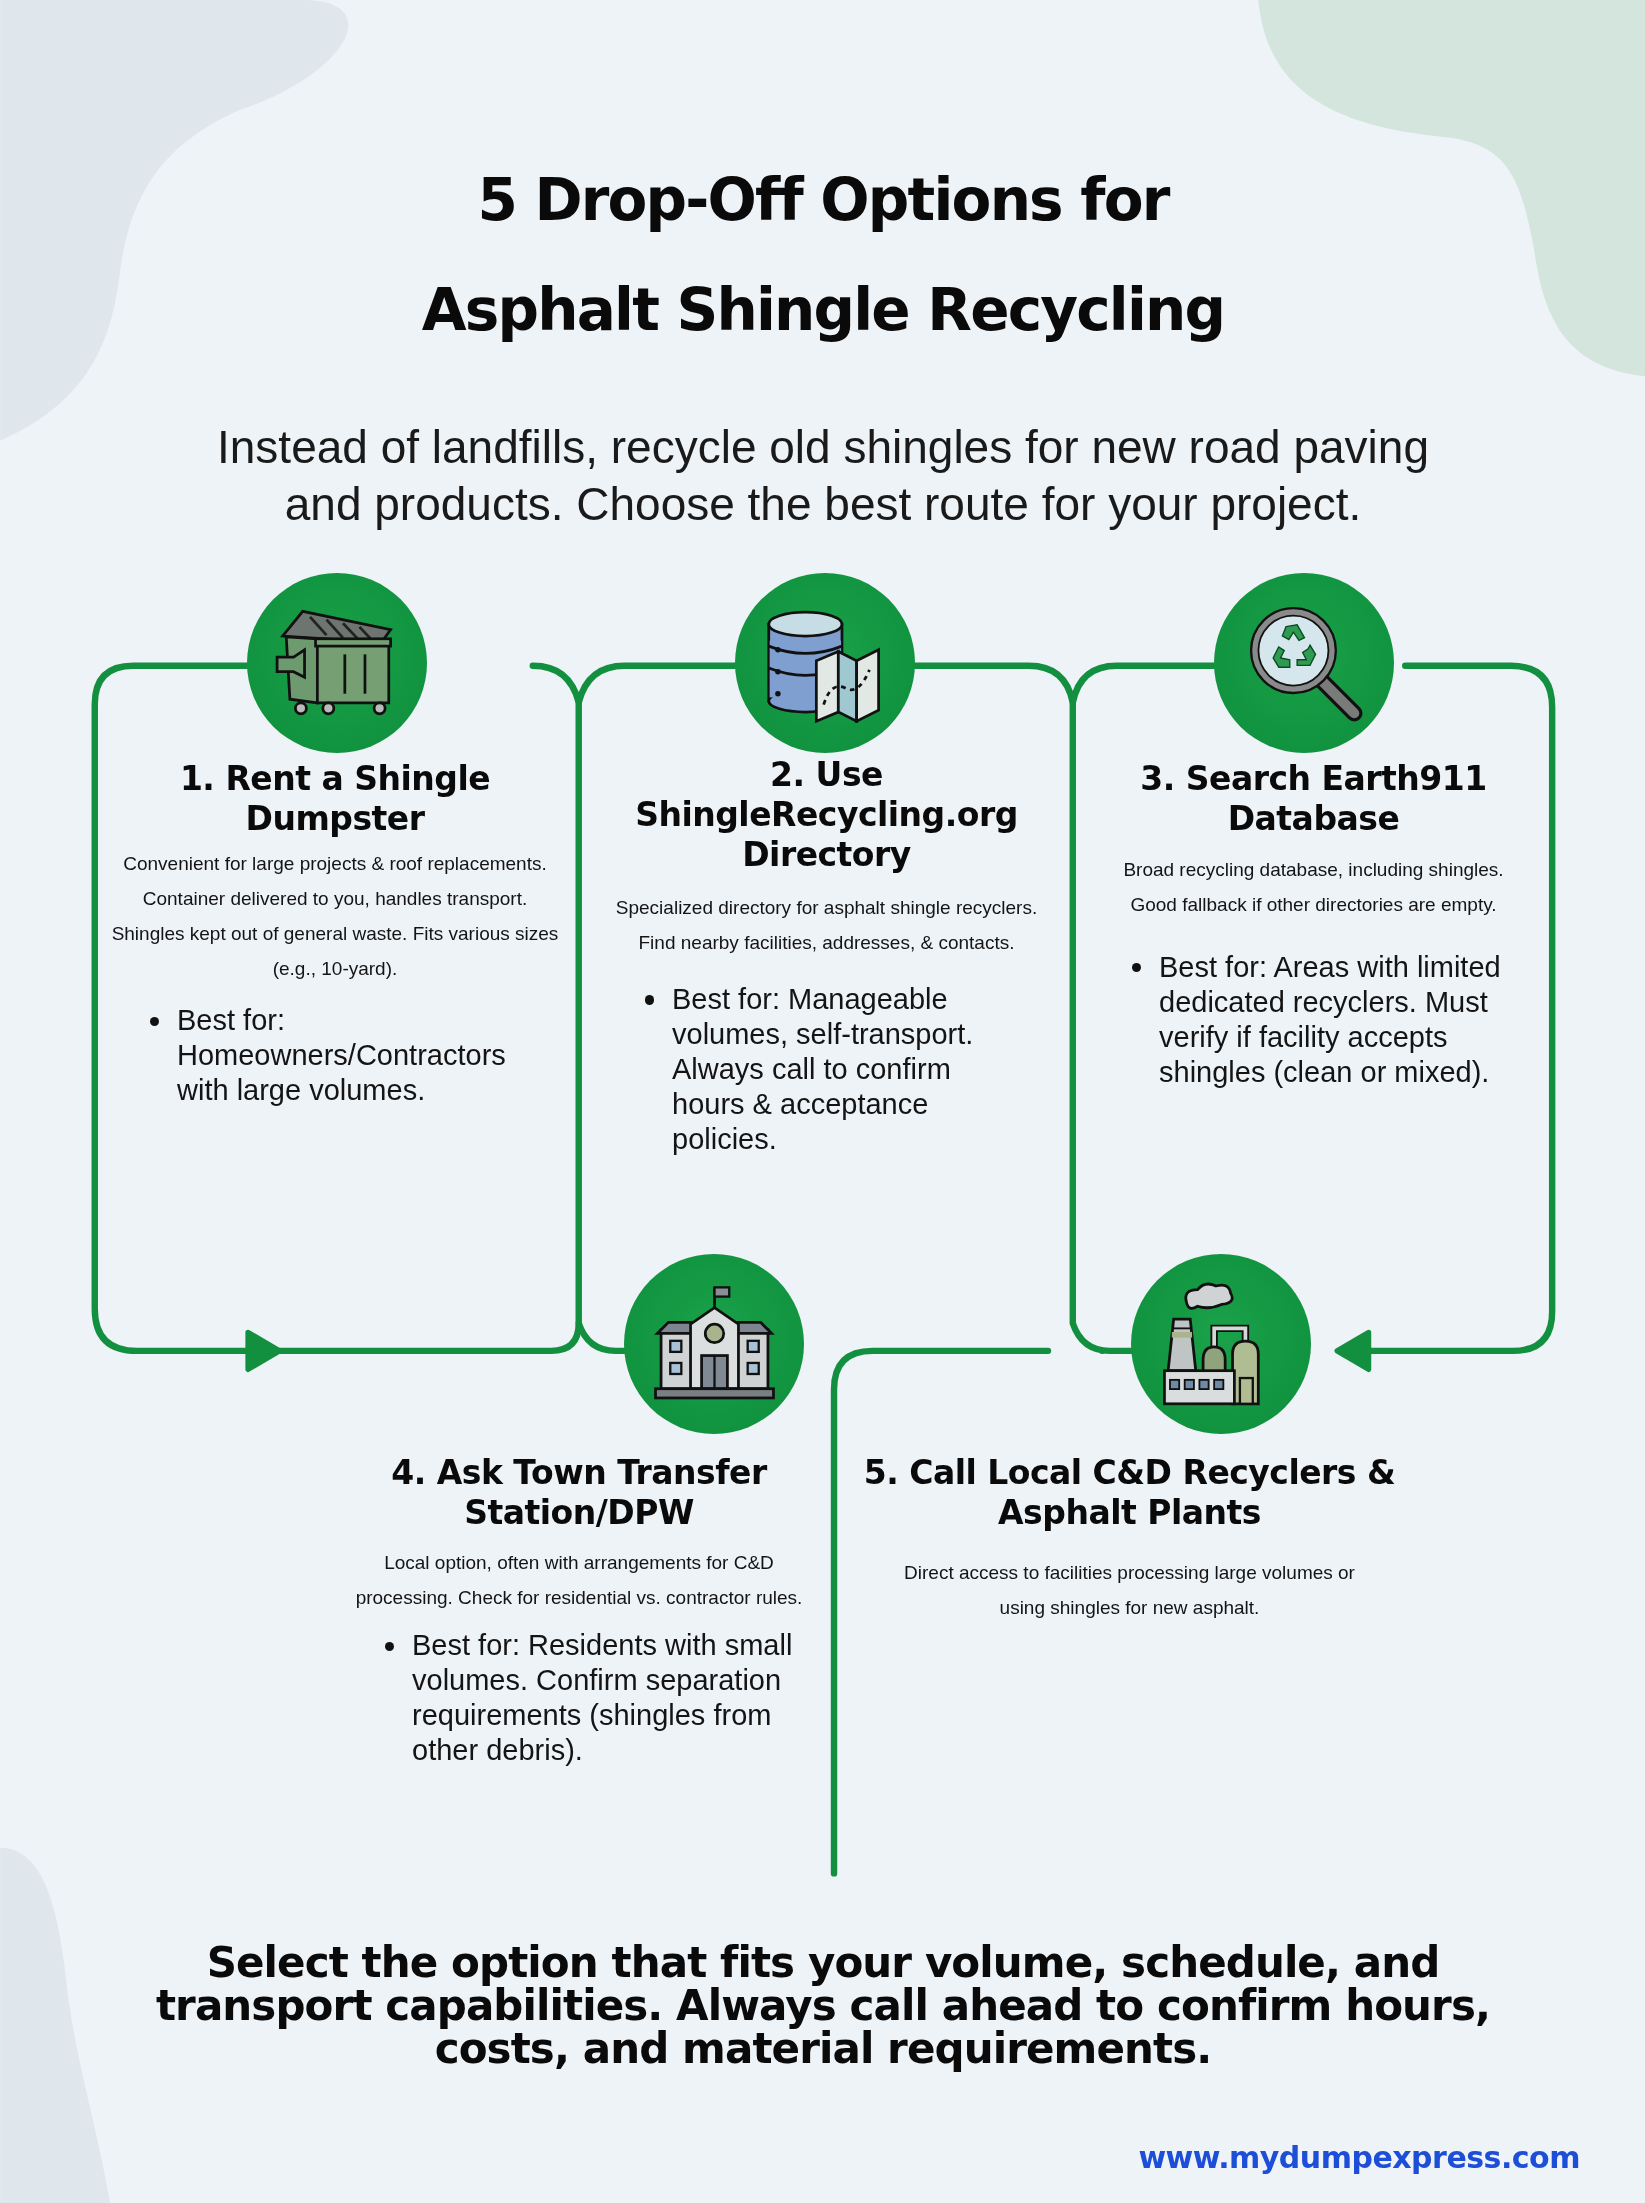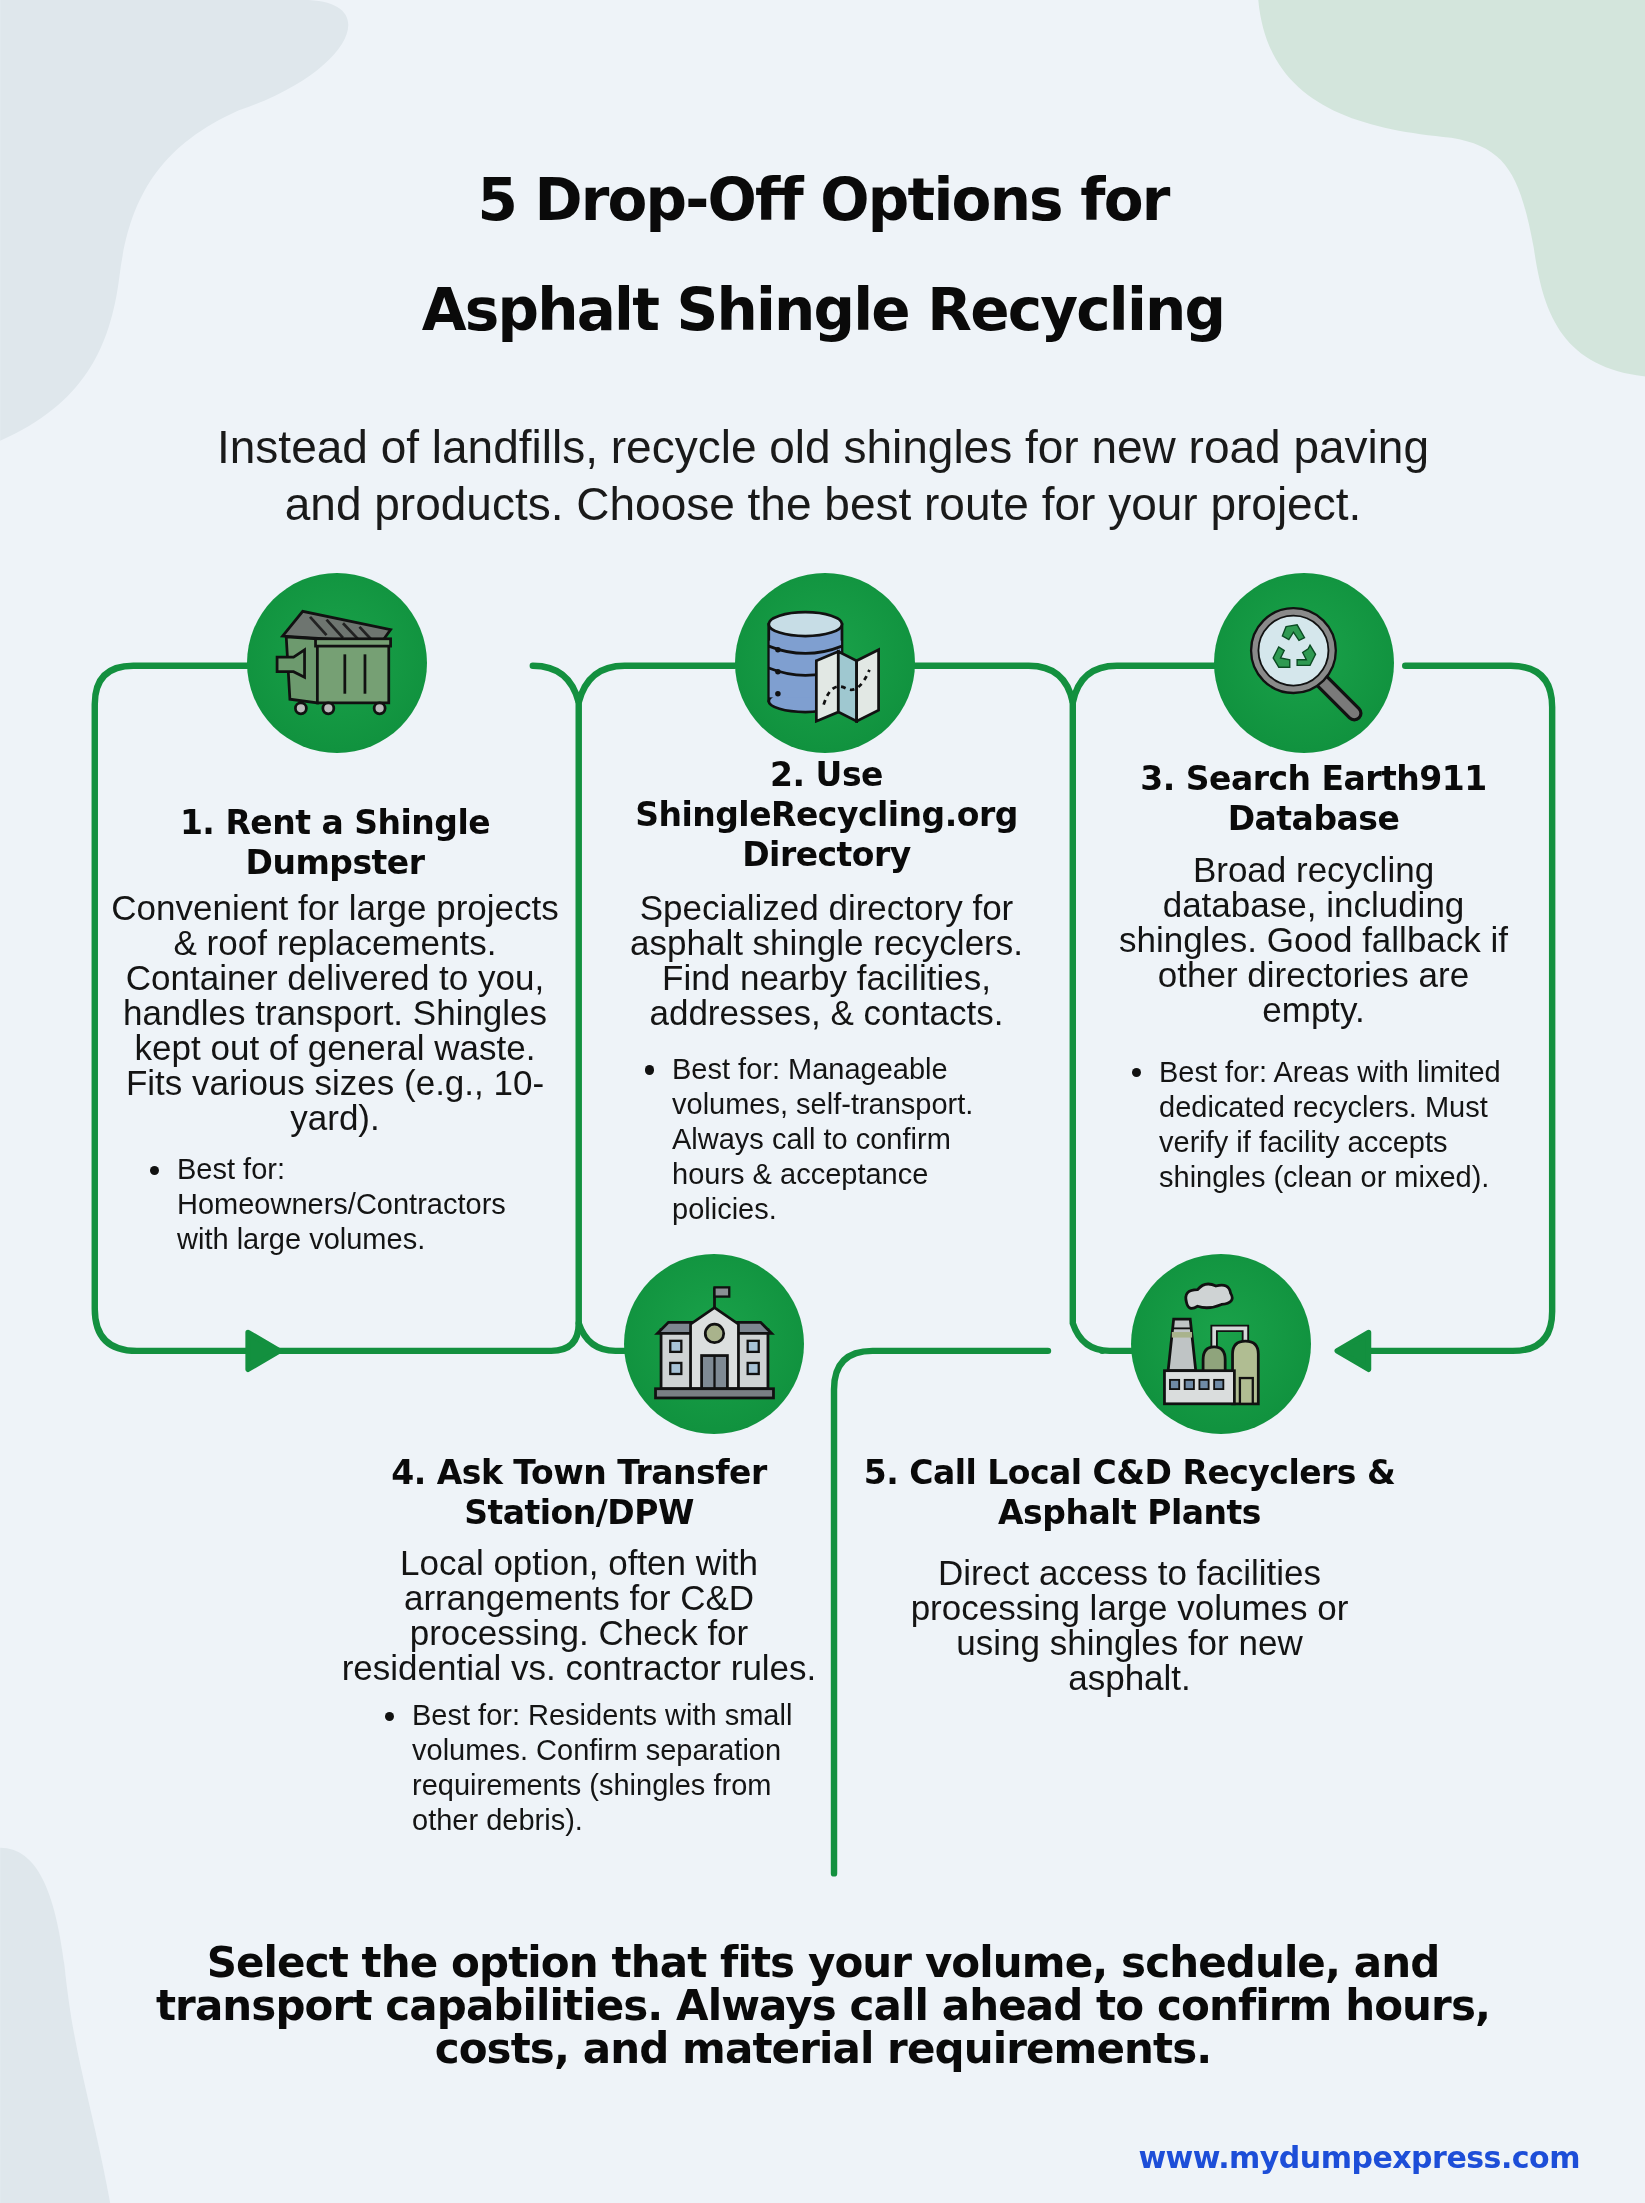--- a/index.html
+++ b/index.html
@@ -20,21 +20,21 @@
     left: 184px; width: 1278px; top: 419px; text-align: center;
     font-family: "Liberation Sans", sans-serif;
     font-size: 46px; line-height: 57px; color: #1a1a1a;
   }
   .card-title {
     text-align: center; font-family: "DejaVu Sans", sans-serif; font-weight: bold;
     font-size: 33px; line-height: 40px; color: #0a0a0a; letter-spacing: -0.5px;
   }
   .card-desc {
     text-align: center; font-family: "Liberation Sans", sans-serif;
-    font-size: 35px; line-height: 35px; color: #141414;
+    font-size: 19px; line-height: 35px; color: #141414;
   }
   .card-bullet {
     font-family: "Liberation Sans", sans-serif;
     font-size: 29px; line-height: 35px; color: #141414;
     margin: 0; padding-left: 40px; list-style: none; position: relative;
   }
   .card-bullet li { position: relative; }
   .card-bullet li::before {
     content: ""; position: absolute; left: -27.5px; top: 13.8px;
     width: 9.2px; height: 9.2px; border-radius: 50%; background: #111;
@@ -103,21 +103,21 @@
     <rect x="46" y="38" width="82" height="8" fill="#76a074" stroke="#111" stroke-width="3"></rect>
     <polygon points="4,58 22,58 34,50 34,80 22,74 4,74" fill="#6d9a6e" stroke="#111" stroke-width="3"></polygon>
     <line x1="78" y1="55" x2="78" y2="98" stroke="#111" stroke-width="3"></line>
     <line x1="100" y1="55" x2="100" y2="98" stroke="#111" stroke-width="3"></line>
     <circle cx="30" cy="114" r="6" fill="#bbb" stroke="#111" stroke-width="3"></circle>
     <circle cx="60" cy="114" r="6" fill="#bbb" stroke="#111" stroke-width="3"></circle>
     <circle cx="116" cy="114" r="6" fill="#bbb" stroke="#111" stroke-width="3"></circle>
   </svg>
 </div>
 <div class="abs" style="left:110px; width:450px; top:759px;">
-  <div class="card-title" style="padding:0 37px;margin-top:44px;">1. Rent a Shingle Dumpster</div>
+  <div class="card-title" style="padding:0 37px;">1. Rent a Shingle Dumpster</div>
   <div class="card-desc" style="margin-top:7.3px;">Convenient for large projects &amp; roof replacements. Container delivered to you, handles transport. Shingles kept out of general waste. Fits various sizes (e.g., 10-yard).</div>
   <ul class="card-bullet" style="margin-top:16.5px; padding-left:67px;">
     <li>Best for: Homeowners/Contractors with large volumes.</li>
   </ul>
 </div>
 
 <div class="icon-circle" style="left:735px; top:573px;">
   <svg width="129" height="119" viewBox="0 0 140 130">
     <rect x="8" y="22" width="80" height="84" fill="#7f9fd0" stroke="#111" stroke-width="3"></rect>
     <ellipse cx="48" cy="106" rx="40" ry="12" fill="#7f9fd0" stroke="#111" stroke-width="3"></ellipse>

